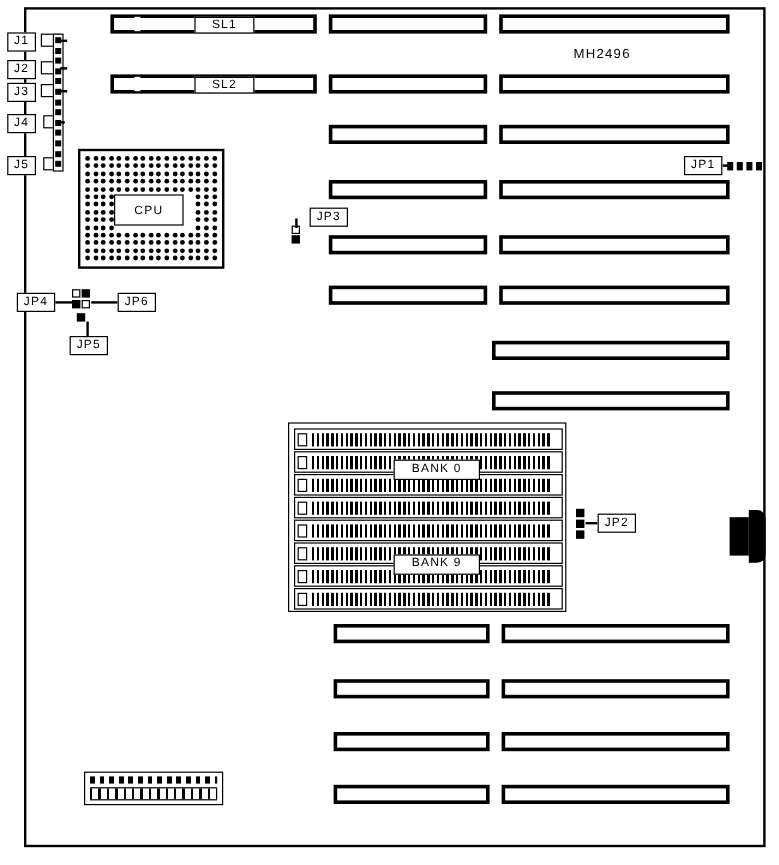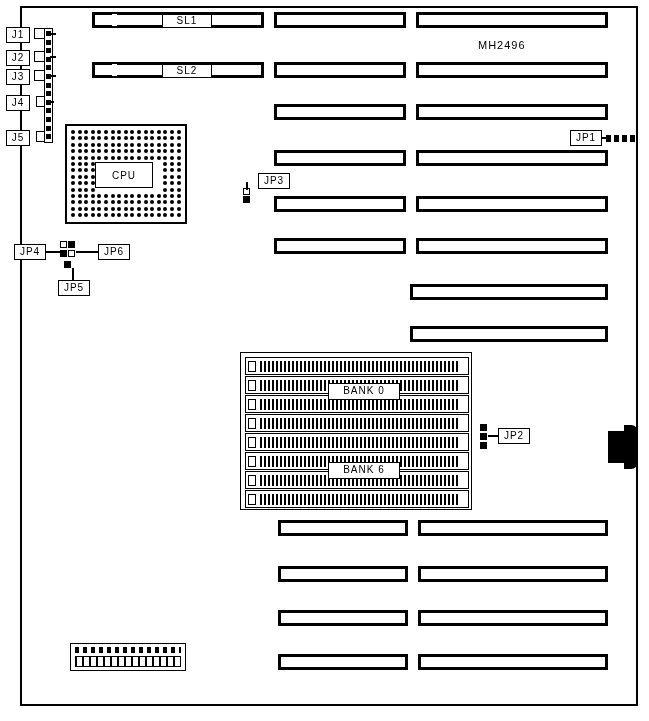--- a/index.html
+++ b/index.html
@@ -642,21 +642,21 @@
     <div class="simm" style="top:118px;">
         <div class="tab"></div>
         <div class="teeth"></div>
       </div>
     <div class="simm" style="top:137px;">
         <div class="tab"></div>
         <div class="teeth"></div>
       </div>
   </div>
   <div class="bank-label" style="left:328px;top:383px;width:62px;">BANK 0</div>
-  <div class="bank-label" style="left:328px;top:462px;width:62px;">BANK 6</div>
+  <div class="bank-label" style="left:328px;top:462px;width:62px;">BANK 9</div>
 
   <div class="header-conn">
     <div class="row-dots"></div>
     <div class="row-box"></div>
   </div>
 
   <div class="kbd">
     <div class="body"></div>
     <div class="nub"></div>
   </div>

